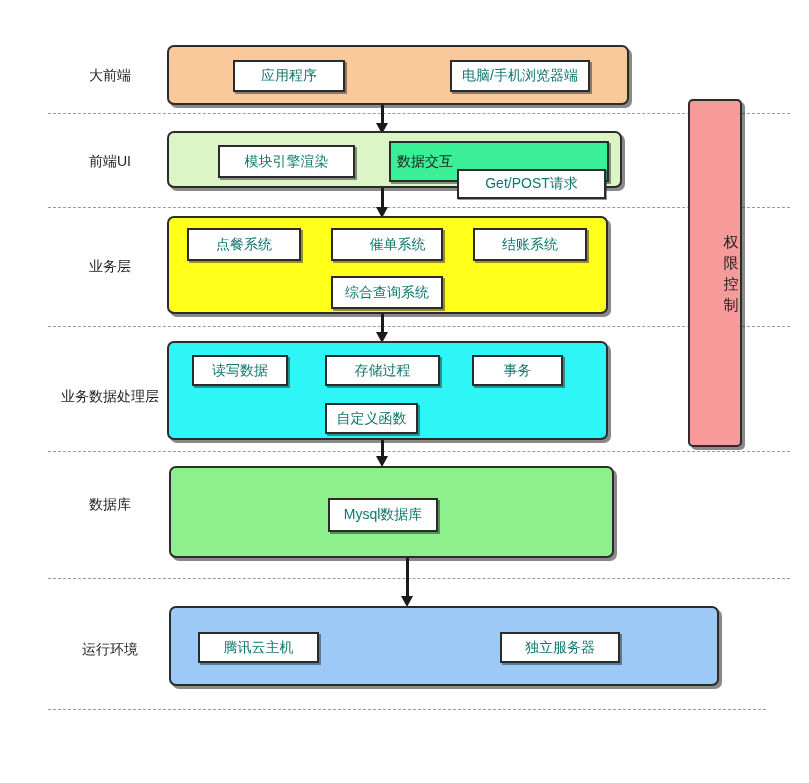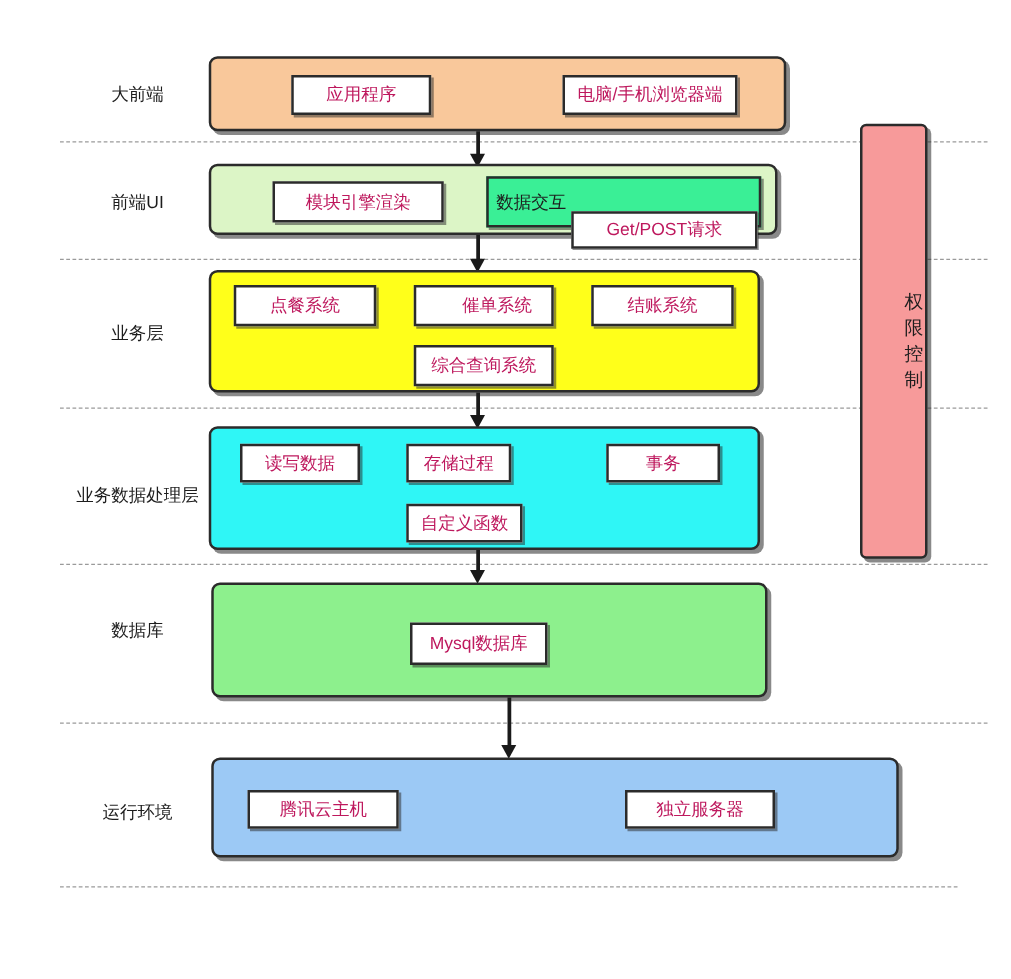--- a/index.html
+++ b/index.html
@@ -54,21 +54,21 @@
   .node {
     position: absolute;
     box-sizing: border-box;
     background: #ffffff;
     border: 2px solid #2b2b2b;
     box-shadow: 2px 2px 0 rgba(40,40,40,0.5);
     display: flex;
     align-items: center;
     justify-content: center;
     font-size: 14px;
-    color: #be185d;
+    color: #0f766e;
     white-space: nowrap;
   }
 
   
   .group-box {
     position: absolute;
     box-sizing: border-box;
     border: 2px solid #2b2b2b;
     box-shadow: 2px 2px 0 rgba(40,40,40,0.5);
     display: flex;
@@ -192,24 +192,24 @@
 
   <div class="arrow" style="left:382px; top:314px; height:30px;">
     <div class="shaft" style="height:19px;"></div>
     <div class="head" style="top:18px;"></div>
   </div>
 
   <div class="band" style="left:167px; top:341px; width:441px; height:99px; background:#2ff6f6;">
     <div class="node" style="left:23px; top:12px; width:96px; height:31px;text-align:center;">
       <span>读写数据</span>
     </div>
-    <div class="node" style="left:156px; top:12px; width:84px; height:31px;">
+    <div class="node" style="left:156px; top:12px; width:115px; height:31px;">
       <span>存储过程</span>
     </div>
-    <div class="node" style="left:303px; top:12px; width:91px; height:31px;margin-left:13px;">
+    <div class="node" style="left:303px; top:12px; width:91px; height:31px;">
       <span>事务</span>
     </div>
     <div class="node" style="left:156px; top:60px; width:93px; height:31px;">
       <span>自定义函数</span>
     </div>
   </div>
 
   <div class="arrow" style="left:382px; top:440px; height:28px;">
     <div class="shaft" style="height:17px;"></div>
     <div class="head" style="top:16px;"></div>

